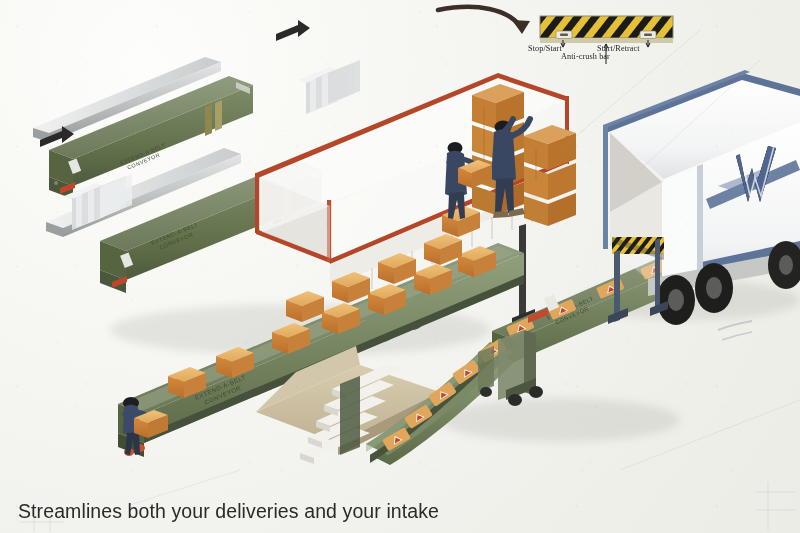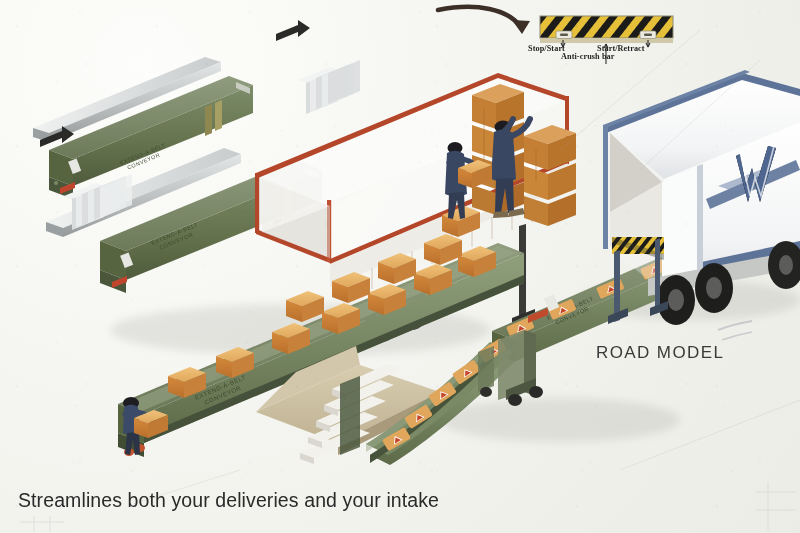--- a/index.html
+++ b/index.html
@@ -22,21 +22,21 @@
     opacity:.85;
   }
   .svgwrap{position:absolute;inset:0;}
   svg{display:block;}
   .lbl{
     position:absolute;color:#2b2b2b;white-space:nowrap;
     font-family:"Liberation Sans",sans-serif;
   }
   .lbl-model{font-size:17px;letter-spacing:1.4px;color:#3a3a3a;}
   .lbl-tag{font-size:19.5px;letter-spacing:.1px;color:#2a2a2a;}
-  .lbl-ctl{font-size:8.2px;font-weight:bold;font-family:"Liberation Serif",serif;letter-spacing:.1px;color:#242424;}
+  .lbl-ctl{font-size:8.2px;font-weight:normal;font-family:"Liberation Serif",serif;letter-spacing:.1px;color:#242424;}
   .cropmark{position:absolute;pointer-events:none;opacity:.35;}
 </style>
 </head>
 <body>
 
 <div id="scene">
 
   <div class="svgwrap">
   <svg width="800" height="533" viewBox="0 0 800 533" xmlns="http://www.w3.org/2000/svg">
     <defs>
@@ -583,23 +583,22 @@
       <path d="M620,470 L800,400"></path>
       <path d="M240,470 L130,505"></path>
     </g>
   </svg>
   </div>
 
   <div class="lbl lbl-ctl" style="left:528px;top:44px;">Stop/Start</div>
   <div class="lbl lbl-ctl" style="left:597px;top:44px;">Start/Retract</div>
   <div class="lbl lbl-ctl" style="left:561px;top:52px;">Anti-crush bar</div>
 
-  <div class="lbl lbl-model" style="left:596px;top:343px;">ROAD MODEL</div>
-
-  <div class="lbl lbl-tag" style="left:18px;top:489px;">Streamlines both your deliveries and your intake</div>
+
+  <div class="lbl lbl-tag" style="left:18px;top:500px;">Streamlines both your deliveries and your intake</div>
 
   <svg class="cropmark" style="left:20px;top:516px;" width="44" height="16">
     <path d="M0,6 H44 M14,0 V16 M30,0 V16" stroke="#b9bcc0" stroke-width="1" fill="none"></path>
   </svg>
   <svg class="cropmark" style="left:756px;top:482px;" width="40" height="48">
     <path d="M12,0 V48 M0,10 H40 M0,28 H40" stroke="#b9bcc0" stroke-width="1" fill="none"></path>
   </svg>
 
 </div>
 

